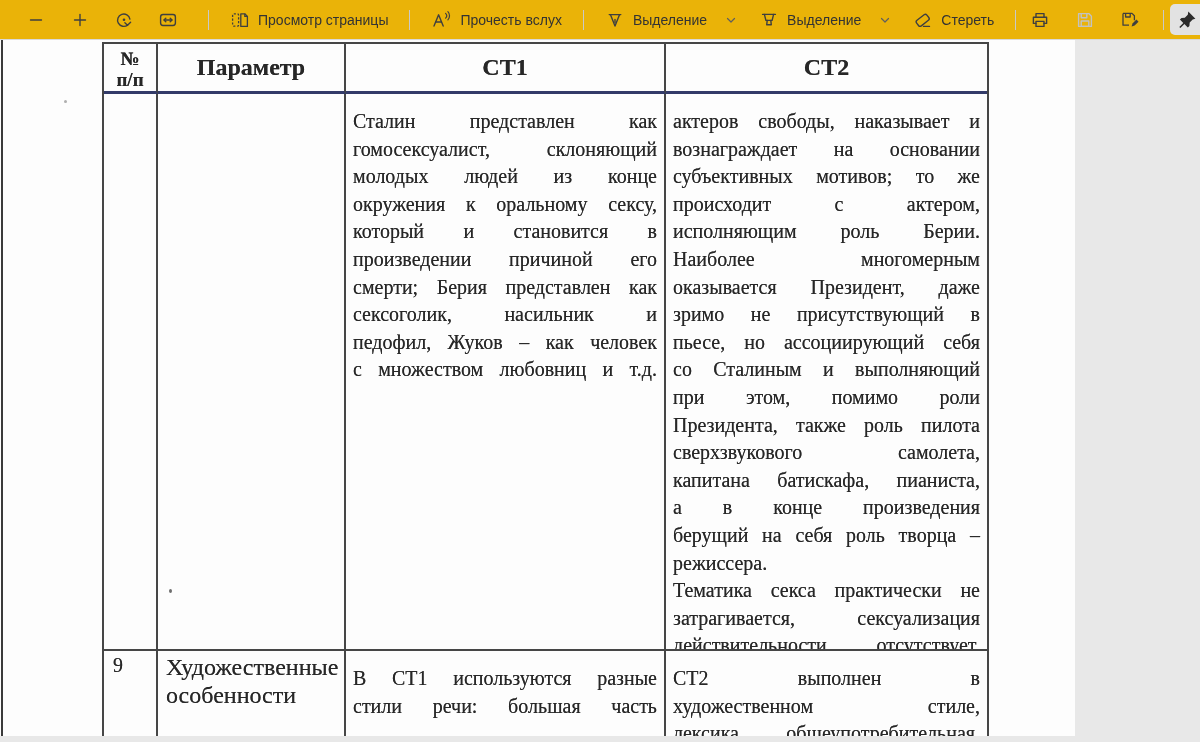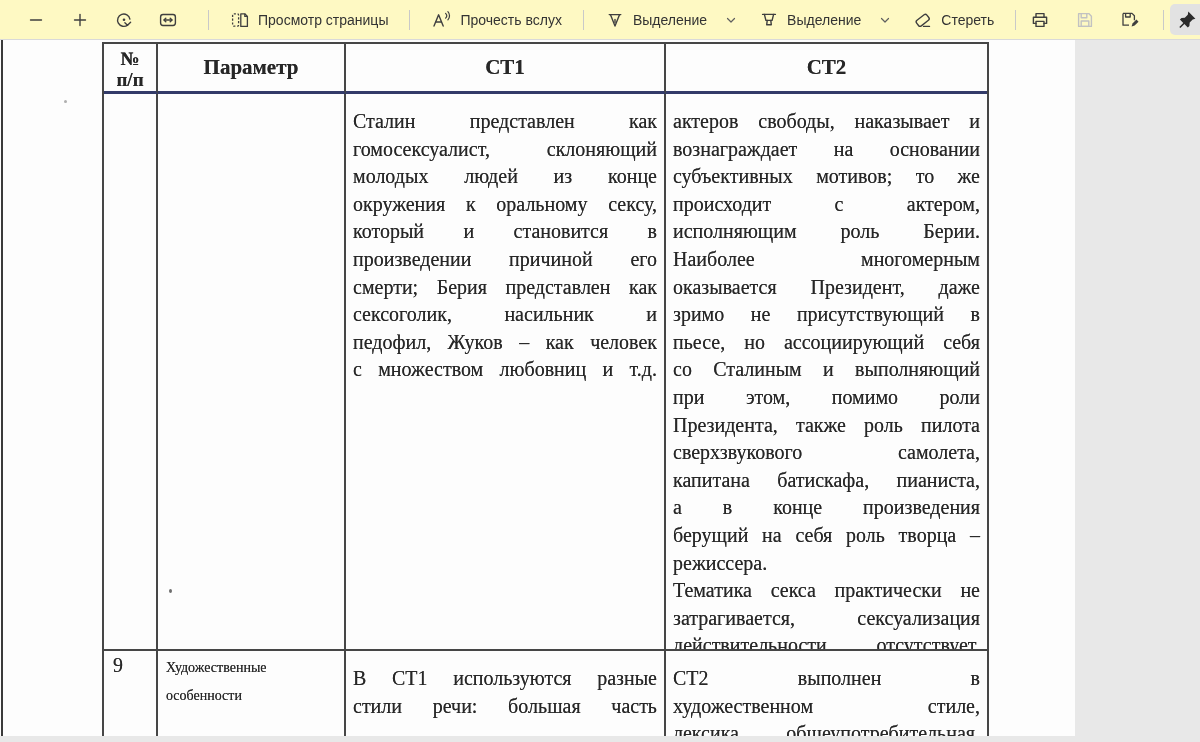--- a/index.html
+++ b/index.html
@@ -1,20 +1,20 @@
 <!DOCTYPE html>
 <html><head>
 <meta charset="utf-8">
 <style>
   * { margin:0; padding:0; box-sizing:border-box; }
   html,body { width:1200px; height:742px; overflow:hidden; background:#e8e8e8;
               font-family:"Liberation Sans", sans-serif; }
 
   
-  .toolbar { position:relative; height:40px; width:1200px; background:#fef9c3;
+  .toolbar { position:relative; height:40px; width:1200px; background:#eab308;
              border-bottom:1px solid #d9d9d9; display:flex; align-items:center;
              padding-left:22px; }
   .tbtn { display:flex; align-items:center; gap:8px; background:none; border:none;
           height:32px; padding:0 11px; color:#333; font-size:14px;
           font-family:"Liberation Sans", sans-serif; cursor:pointer; border-radius:4px; }
   .tbtn.ic { width:28px; padding:0; justify-content:center; margin-right:16px; }
   .tbtn.ic3 { width:28px; padding:0; justify-content:center; margin-right:17px; }
   .sep { width:1px; height:20px; background:#c9c9c9; margin:0 10px; flex:none; }
   .chev { margin-left:10px; }
   svg.tico { display:block; }
@@ -35,27 +35,27 @@
 
   
   .doc-table { position:absolute; left:102px; top:2px; width:887px; height:694px;
                display:grid; grid-template-columns:54px 188px 320px 1fr;
                grid-template-rows:50px 557px 1fr;
                border:2px solid #464646; border-bottom:none;
                font-family:"Liberation Serif","DejaVu Serif",serif;
                color:#272727; text-shadow:0 0 .45px rgba(35,35,35,.75); }
   .tc { border-right:2px solid #464646; overflow:hidden; }
   .tc.last { border-right:none; }
-  .tc.h  { border-bottom:3px solid #333b69; font-weight:bold; font-size:21px;
+  .tc.h  { border-bottom:3px solid #333b69; font-weight:bold; font-size:24px;
            display:flex; align-items:center; justify-content:center; }
   .tc.h.num { flex-direction:column; font-size:19px; line-height:21px; padding-top:2px; }
   .tc.r2 { border-bottom:2px solid #464646; }
   .tc.body { padding:14px 7px 0; font-size:20px; line-height:27.6px; }
   .tc.numcell  { font-size:20px; padding:3px 0 0 9px; }
-  .tc.paramcell{ font-size:14px; line-height:27.6px; padding:3px 4px 0 8px; }
+  .tc.paramcell{ font-size:24px; line-height:27.6px; padding:3px 4px 0 8px; }
   .tl { text-align:justify; text-align-last:justify; }
   .tl.plain { text-align:left; text-align-last:left; }
 </style>
 </head>
 <body>
 
 <div class="app">
 
   <div class="toolbar">
 

